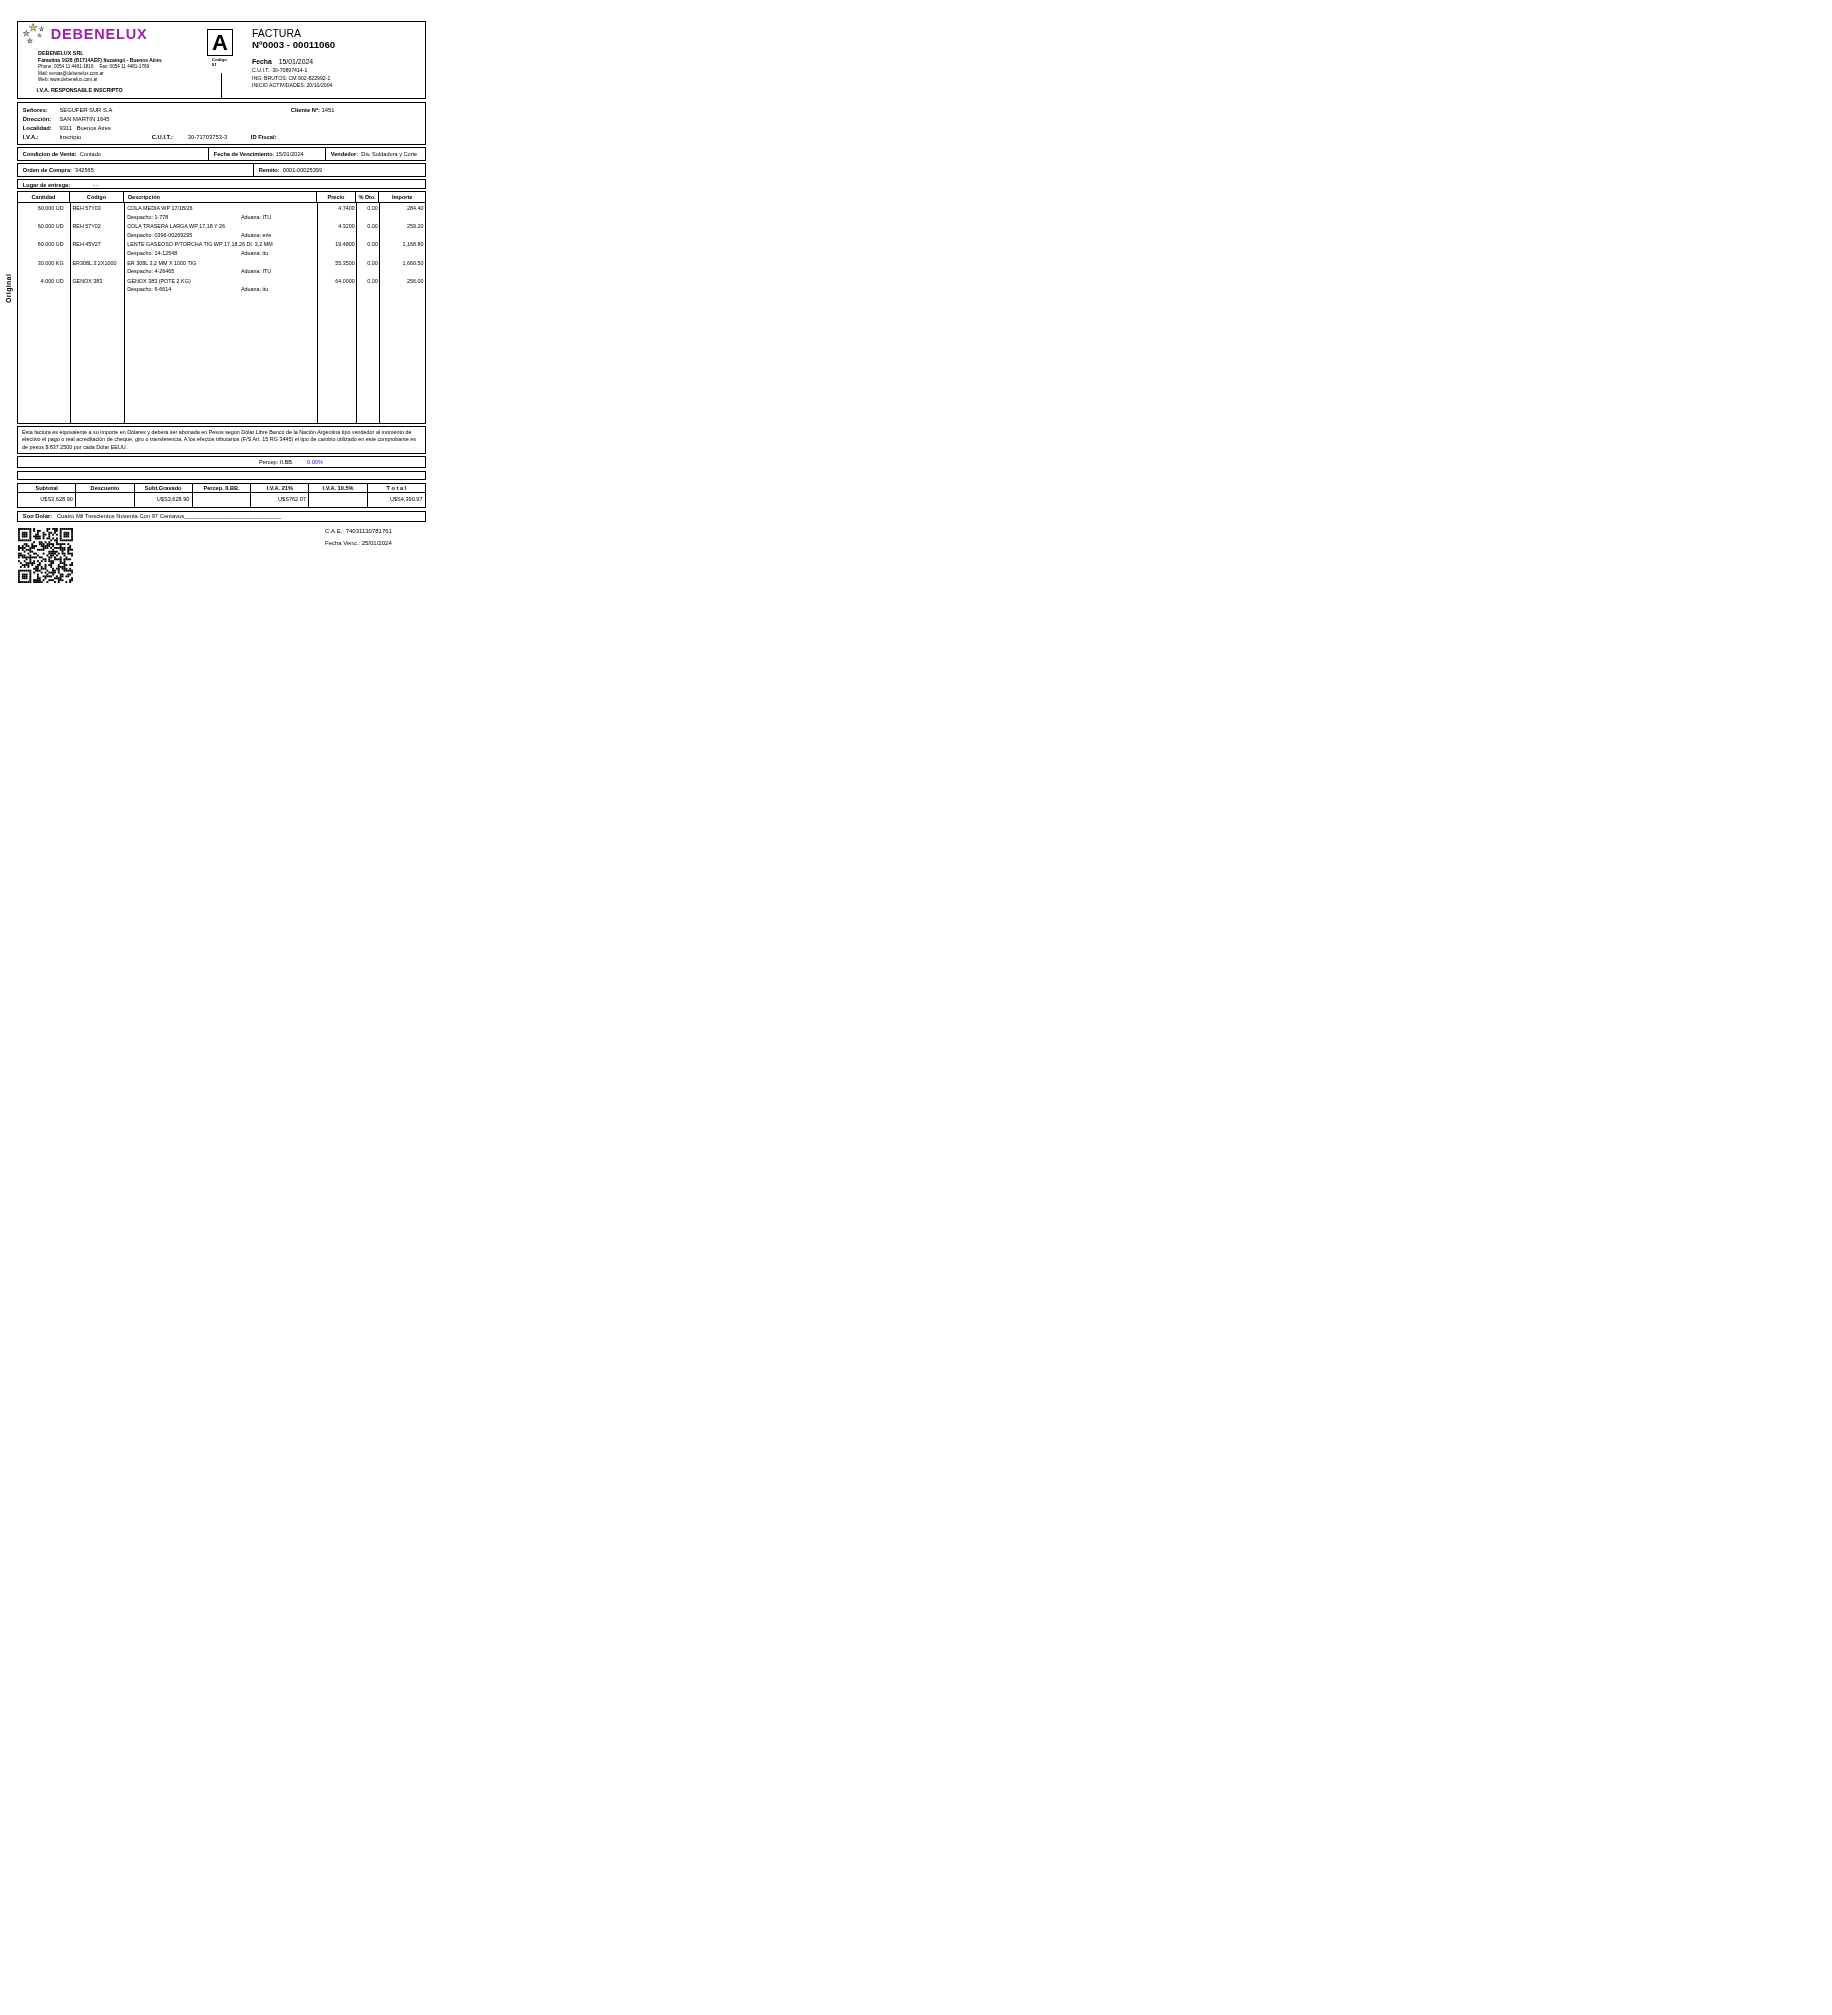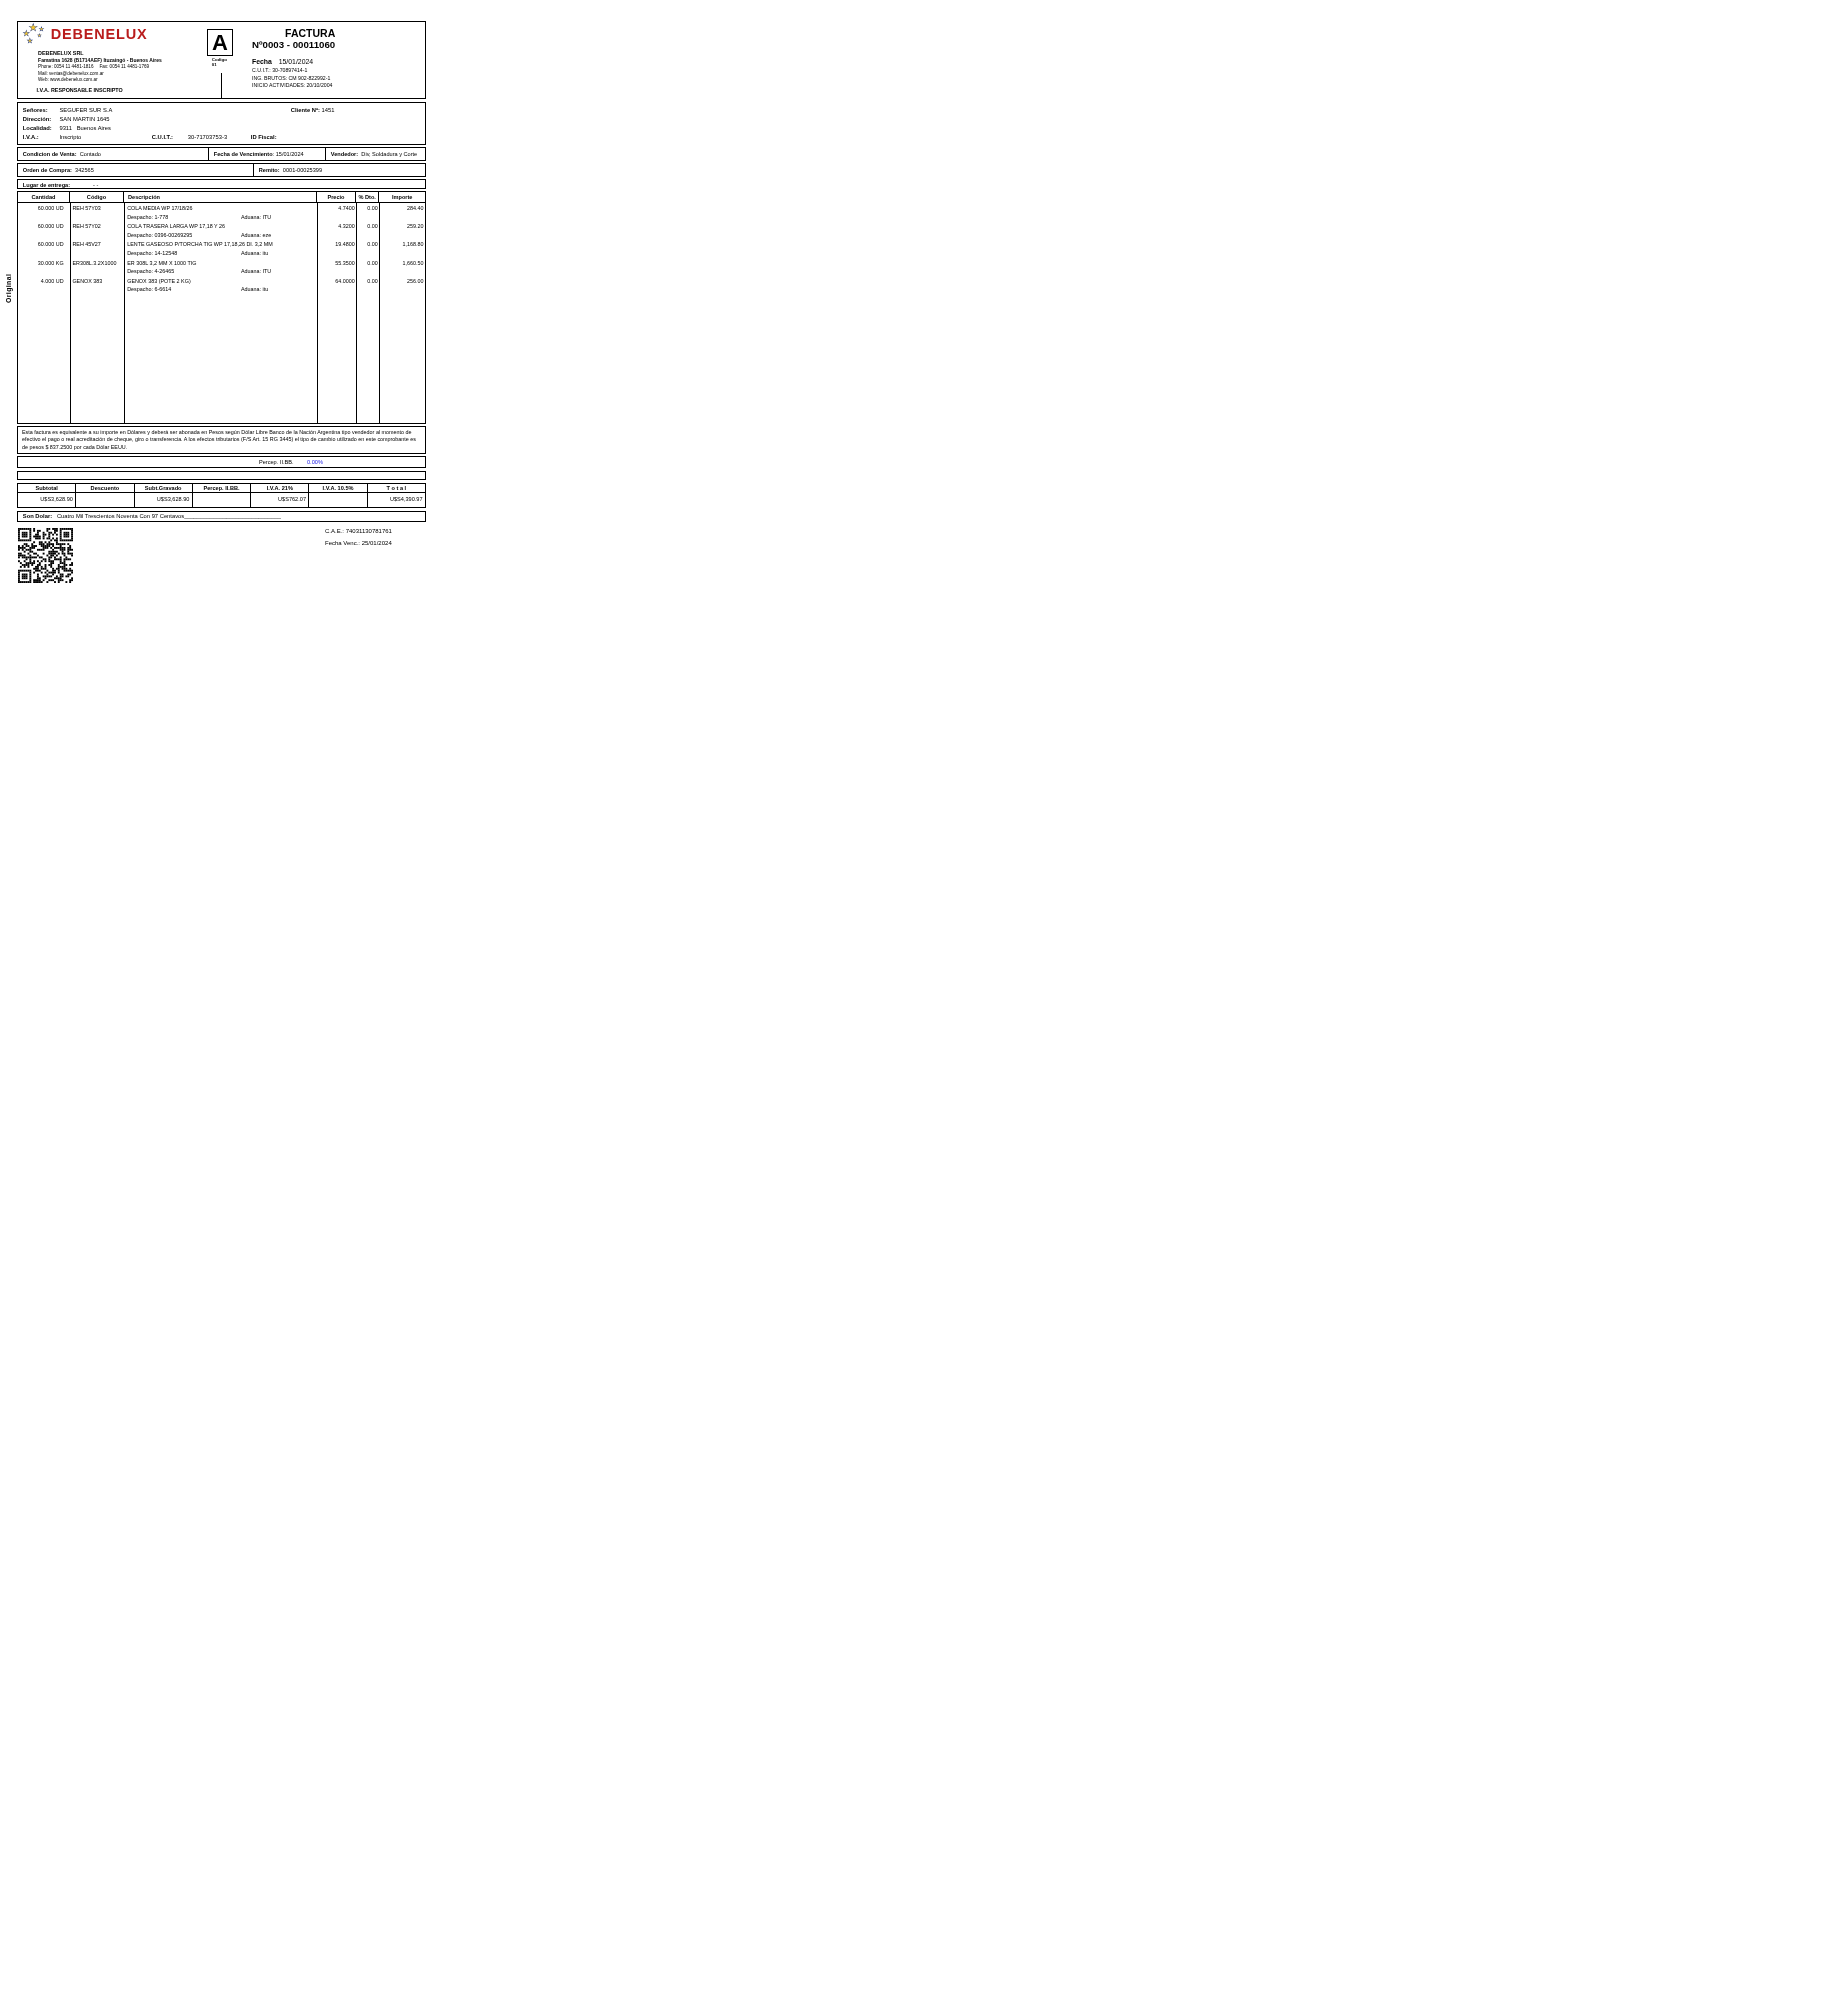--- a/index.html
+++ b/index.html
@@ -19,35 +19,35 @@
   .logo-row { display:flex; align-items:flex-start; }
   .stars { position:relative; width:24px; height:24px; flex:0 0 24px; }
   .star { position:absolute; font-family:"DejaVu Sans", sans-serif; color:#f5c62c;
           -webkit-text-stroke:0.4px #27408f; line-height:1; }
   .star::before { content:"★"; }
   .s1 { left:5.6px; top:-0.8px;  font-size:10.5px; }
   .s2 { left:0px;  top:6.9px;  font-size:8px; }
   .s3 { left:16px; top:3.2px;   font-size:6px; }
   .s4 { left:14.5px; top:11.3px;  font-size:4.8px; }
   .s5 { left:4px; top:15.3px;  font-size:6.9px; }
-  .logo-text { margin-left:4px; margin-top:3.2px; font-size:14.5px; font-weight:800; color:#b91c1c; letter-spacing:0.8px; }
+  .logo-text { margin-left:4px; margin-top:3.2px; font-size:14.5px; font-weight:800; color:#a21caf; letter-spacing:0.8px; }
   .company-block { margin-left:15.3px; margin-top:2.4px; font-size:4.6px; line-height:1.4; }
   .co-name { font-size:5.4px; font-weight:bold; }
   .co-addr { font-size:5px; font-weight:bold; }
   .co-phone { display:inline-block; min-width:60px; }
   .iva-status { margin-left:13.7px; margin-top:3.6px; font-weight:bold; font-size:5.4px; }
 
   .hdr-mid { position:absolute; left:189px; top:7.3px; width:26.6px; }
   .letter-box { width:26px; height:27px; border:1.2px solid #000; text-align:center; }
   .letter-box span { font-size:22px; font-weight:bold; line-height:25px; }
   .codigo { margin-top:1.2px; padding-left:4.8px; font-size:4.4px; font-weight:bold; line-height:1.2; }
   .hdr-bar { position:absolute; left:203px; top:51px; bottom:0; width:1.2px; background:#000; }
 
   .hdr-right { position:absolute; left:234px; top:5.6px; }
-  .doc-type   { font-size:10.5px; font-weight:bold; line-height:1.15;text-align:right; }
+  .doc-type   { font-size:10.5px; font-weight:normal; line-height:1.15; }
   .doc-number { font-size:9.7px; font-weight:bold; line-height:1.15; }
   .fecha-row { margin-top:8px; font-size:6.9px; }
   .fecha-row .lbl { font-weight:bold; margin-right:4.8px; }
   .fiscal { margin-top:2px; font-size:5.2px; line-height:1.4; }
 
   
   .client { height:43px; margin-bottom:2px; padding:2.8px 4.8px; font-size:5.8px; }
   .crow { position:relative; line-height:9.3px; white-space:nowrap; }
   .lbl-b { font-weight:bold; }
   .lblcol { display:inline-block; width:35px; font-weight:bold; }

